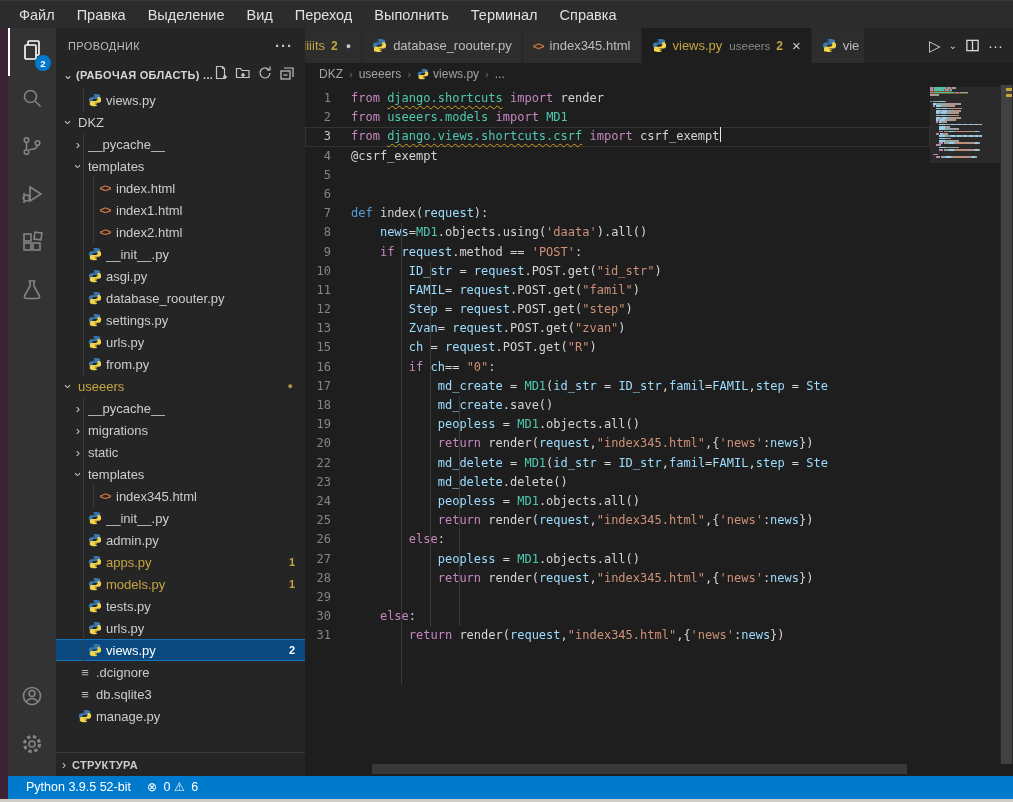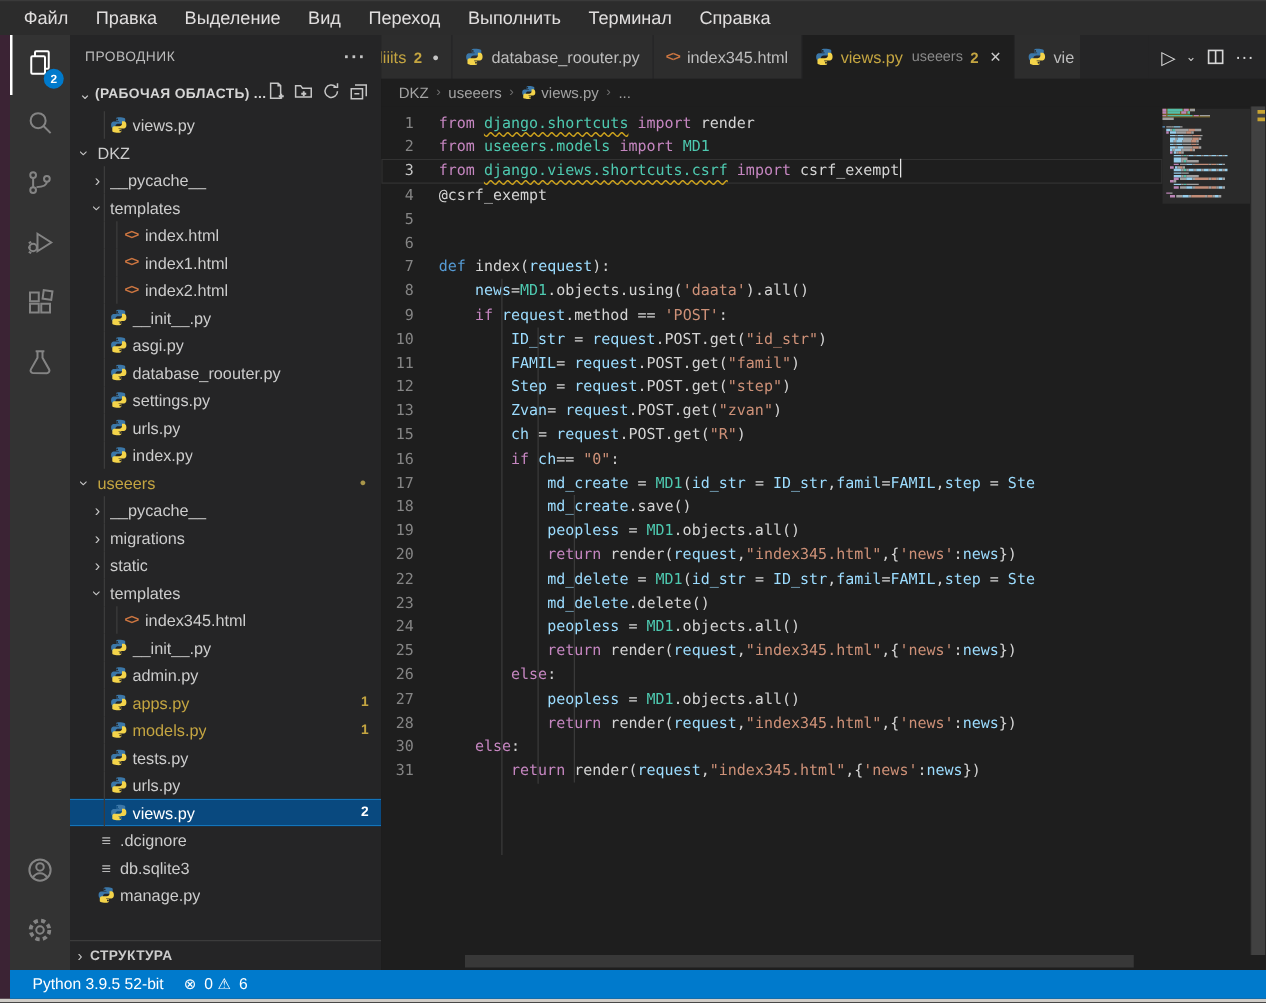--- a/index.html
+++ b/index.html
@@ -351,21 +351,21 @@
         </div>
         <div class="tree-row" style="padding-left: 14px;">
           <i class="guide" style="left: 27px;"></i>
           <span class="tr-chev"></span>
           <span class="tr-icon">
             <svg viewBox="0 0 16 16">
               <path fill="#3B77A8" d="M8 1C5.5 1 5.7 2.1 5.7 2.1v2.2h2.5v.6H3.9S1 4.6 1 8.1s2.5 3.4 2.5 3.4H5V9.3s-.1-2.5 2.4-2.5h4.2s2.3.1 2.3-2.2V2.4S13.6 1 8 1zM6.6 2.1a.8.8 0 110 1.6.8.8 0 010-1.6z"></path>
               <path fill="#F4D44A" d="M8 15c2.5 0 2.3-1.1 2.3-1.1v-2.2H7.8v-.6h4.3S15 11.4 15 7.9 12.5 4.5 12.5 4.5H11v2.2s.1 2.5-2.4 2.5H4.4s-2.3-.1-2.3 2.2v2.2S2.4 15 8 15zm1.4-1.2a.8.8 0 110-1.6.8.8 0 010 1.6z"></path>
             </svg>
           </span>
-          <span class="tr-label">index.py</span>
+          <span class="tr-label">from.py</span>
         </div>
         <div class="tree-row warn" style="padding-left: 4px;">
           <span class="tr-chev open">›</span>
           <span class="tr-label">useeers</span>
           <span class="tr-dot">●</span>
         </div>
         <div class="tree-row" style="padding-left: 14px;">
           <i class="guide" style="left: 27px;"></i>
           <span class="tr-chev">›</span>
           <span class="tr-label">__pycache__</span>
@@ -596,20 +596,21 @@
           <div class="cl"><span class="ln">18</span><span class="lc"><span class="tk-p">            </span><span class="tk-v">md_create</span><span class="tk-p">.save()</span></span></div>
           <div class="cl"><span class="ln">19</span><span class="lc"><span class="tk-p">            </span><span class="tk-v">peopless</span><span class="tk-p"> = </span><span class="tk-m">MD1</span><span class="tk-p">.objects.all()</span></span></div>
           <div class="cl"><span class="ln">20</span><span class="lc"><span class="tk-p">            </span><span class="tk-k">return</span><span class="tk-p"> </span><span class="tk-p">render(</span><span class="tk-v">request</span><span class="tk-p">,</span><span class="tk-s">"index345.html"</span><span class="tk-p">,{</span><span class="tk-s">'news'</span><span class="tk-p">:</span><span class="tk-v">news</span><span class="tk-p">})</span></span></div>
           <div class="cl"><span class="ln">22</span><span class="lc"><span class="tk-p">            </span><span class="tk-v">md_delete</span><span class="tk-p"> = </span><span class="tk-m">MD1</span><span class="tk-p">(</span><span class="tk-v">id_str</span><span class="tk-p"> = </span><span class="tk-v">ID_str</span><span class="tk-p">,</span><span class="tk-v">famil</span><span class="tk-p">=</span><span class="tk-v">FAMIL</span><span class="tk-p">,</span><span class="tk-v">step</span><span class="tk-p"> = </span><span class="tk-v">Ste</span></span></div>
           <div class="cl"><span class="ln">23</span><span class="lc"><span class="tk-p">            </span><span class="tk-v">md_delete</span><span class="tk-p">.delete()</span></span></div>
           <div class="cl"><span class="ln">24</span><span class="lc"><span class="tk-p">            </span><span class="tk-v">peopless</span><span class="tk-p"> = </span><span class="tk-m">MD1</span><span class="tk-p">.objects.all()</span></span></div>
           <div class="cl"><span class="ln">25</span><span class="lc"><span class="tk-p">            </span><span class="tk-k">return</span><span class="tk-p"> </span><span class="tk-p">render(</span><span class="tk-v">request</span><span class="tk-p">,</span><span class="tk-s">"index345.html"</span><span class="tk-p">,{</span><span class="tk-s">'news'</span><span class="tk-p">:</span><span class="tk-v">news</span><span class="tk-p">})</span></span></div>
           <div class="cl"><span class="ln">26</span><span class="lc"><span class="tk-p">        </span><span class="tk-k">else</span><span class="tk-p">:</span></span></div>
           <div class="cl"><span class="ln">27</span><span class="lc"><span class="tk-p">            </span><span class="tk-v">peopless</span><span class="tk-p"> = </span><span class="tk-m">MD1</span><span class="tk-p">.objects.all()</span></span></div>
           <div class="cl"><span class="ln">28</span><span class="lc"><span class="tk-p">            </span><span class="tk-k">return</span><span class="tk-p"> </span><span class="tk-p">render(</span><span class="tk-v">request</span><span class="tk-p">,</span><span class="tk-s">"index345.html"</span><span class="tk-p">,{</span><span class="tk-s">'news'</span><span class="tk-p">:</span><span class="tk-v">news</span><span class="tk-p">})</span></span></div>
+          <div class="cl"><span class="ln">29</span><span class="lc"></span></div>
           <div class="cl"><span class="ln">30</span><span class="lc"><span class="tk-p">    </span><span class="tk-k">else</span><span class="tk-p">:</span></span></div>
           <div class="cl"><span class="ln">31</span><span class="lc"><span class="tk-p">        </span><span class="tk-k">return</span><span class="tk-p"> </span><span class="tk-p">render(</span><span class="tk-v">request</span><span class="tk-p">,</span><span class="tk-s">"index345.html"</span><span class="tk-p">,{</span><span class="tk-s">'news'</span><span class="tk-p">:</span><span class="tk-v">news</span><span class="tk-p">})</span></span></div>
         </div>
       <div class="minimap" id="minimap">
           <div class="mm-row mwarn"><span style="width: 3px; background: rgb(197, 134, 192);"></span><span style="width: 1px; background: transparent;"></span><span style="width: 12px; background: rgb(78, 201, 176);"></span><span style="width: 1px; background: transparent;"></span><span style="width: 4px; background: rgb(197, 134, 192);"></span><span style="width: 1px; background: transparent;"></span><span style="width: 4px; background: rgb(166, 166, 166);"></span></div>
           <div class="mm-row mwarn"><span style="width: 3px; background: rgb(197, 134, 192);"></span><span style="width: 1px; background: transparent;"></span><span style="width: 10px; background: rgb(78, 201, 176);"></span><span style="width: 1px; background: transparent;"></span><span style="width: 4px; background: rgb(197, 134, 192);"></span><span style="width: 1px; background: transparent;"></span><span style="width: 2px; background: rgb(78, 201, 176);"></span></div>
           <div class="mm-row mwarn"><span style="width: 3px; background: rgb(197, 134, 192);"></span><span style="width: 1px; background: transparent;"></span><span style="width: 20px; background: rgb(78, 201, 176);"></span><span style="width: 1px; background: transparent;"></span><span style="width: 4px; background: rgb(197, 134, 192);"></span><span style="width: 1px; background: transparent;"></span><span style="width: 8px; background: rgb(166, 166, 166);"></span></div>
           <div class="mm-row"><span style="width: 9px; background: rgb(166, 166, 166);"></span></div>
           <div class="mm-row"></div>
           <div class="mm-row"></div>

